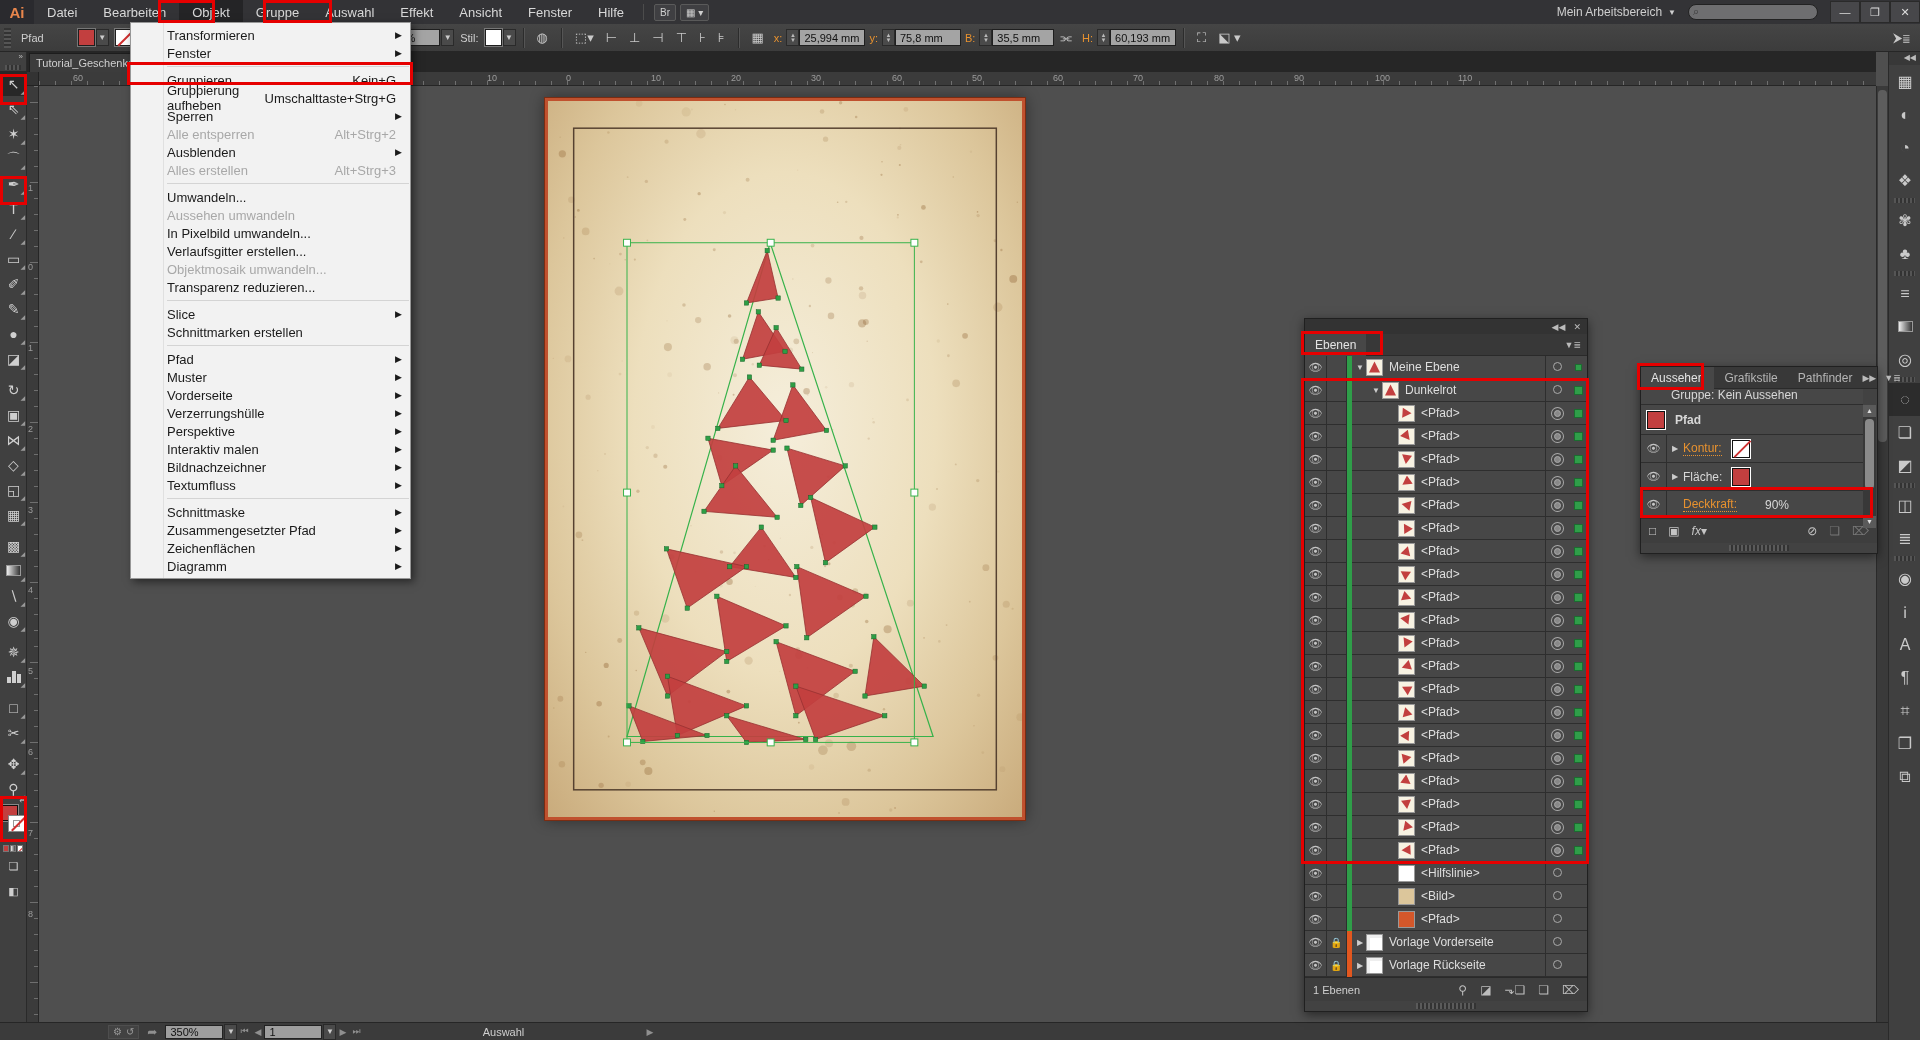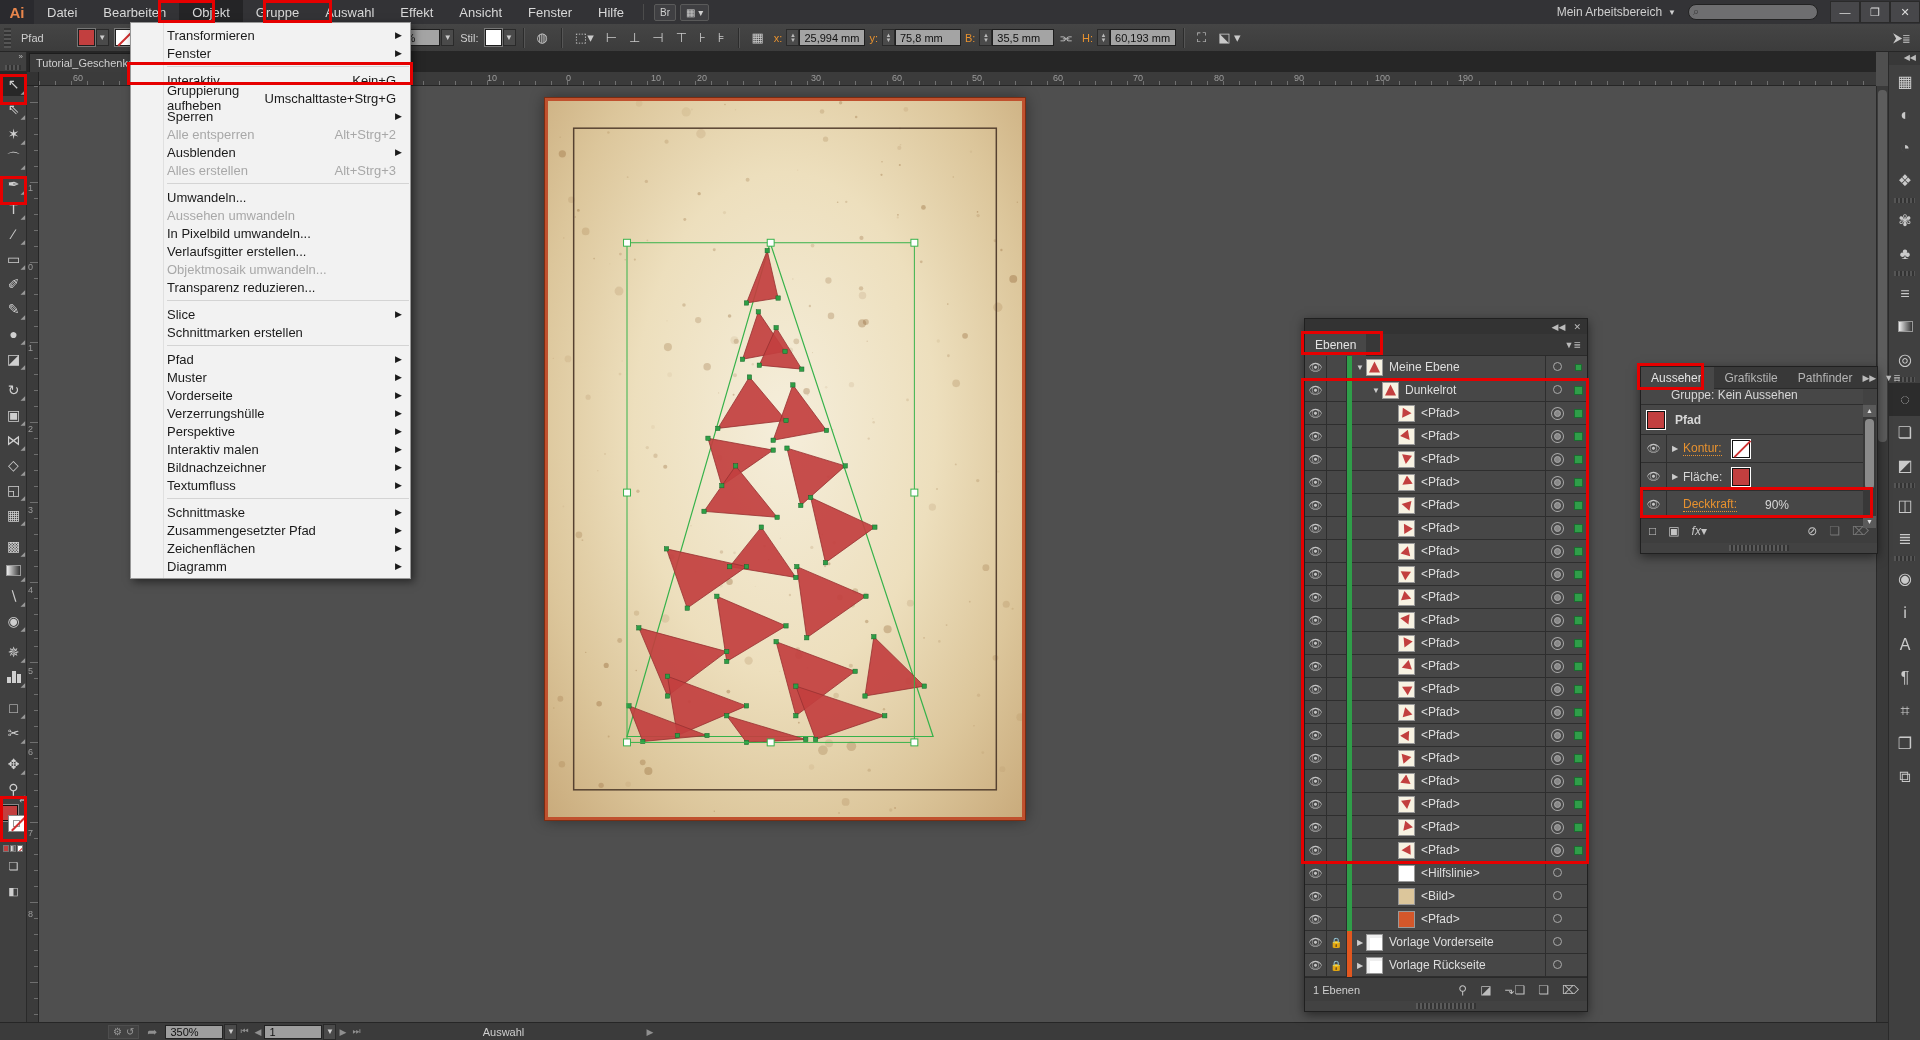--- a/index.html
+++ b/index.html
@@ -283,30 +283,30 @@
 
 <div id="tabbar">
   <div id="doctab">Tutorial_Geschenkan</div>
 </div>
 <div id="ruler-corner"></div>
 <div id="hruler">
     <span class="hlab" style="left: 34px;">60</span>
     <span class="hlab" style="left: 448px;">10</span>
     <span class="hlab" style="left: 527px;">0</span>
     <span class="hlab" style="left: 612px;">10</span>
-    <span class="hlab" style="left: 658px;">20</span>
+    <span class="hlab" style="left: 692px;">20</span>
     <span class="hlab" style="left: 772px;">30</span>
     <span class="hlab" style="left: 853px;">60</span>
     <span class="hlab" style="left: 933px;">50</span>
     <span class="hlab" style="left: 1014px;">60</span>
     <span class="hlab" style="left: 1094px;">70</span>
     <span class="hlab" style="left: 1175px;">80</span>
     <span class="hlab" style="left: 1255px;">90</span>
     <span class="hlab" style="left: 1336px;">100</span>
-    <span class="hlab" style="left: 1419px;">190</span>
+    <span class="hlab" style="left: 1419px;">110</span>
     <div class="htick" style="left: 0px; height: 4px;"></div>
     <div class="htick" style="left: 16px; height: 4px;"></div>
     <div class="htick" style="left: 32px; height: 4px;"></div>
     <div class="htick" style="left: 48px; height: 4px;"></div>
     <div class="htick" style="left: 64px; height: 4px;"></div>
     <div class="htick" style="left: 80px; height: 4px;"></div>
     <div class="htick" style="left: 96px; height: 4px;"></div>
     <div class="htick" style="left: 112px; height: 4px;"></div>
     <div class="htick" style="left: 128px; height: 4px;"></div>
     <div class="htick" style="left: 144px; height: 4px;"></div>
@@ -853,21 +853,21 @@
     <div class="mi">
       <span class="lbl">Transformieren</span>
       <span class="arr">▶</span>
     </div>
     <div class="mi">
       <span class="lbl">Fenster</span>
       <span class="arr">▶</span>
     </div>
     <div class="mi-sep"></div>
     <div class="mi">
-      <span class="lbl">Interaktiv</span>
+      <span class="lbl">Gruppieren</span>
       <span class="sc">Kein+G</span>
     </div>
     <div class="mi">
       <span class="lbl">Gruppierung aufheben</span>
       <span class="sc">Umschalttaste+Strg+G</span>
     </div>
     <div class="mi">
       <span class="lbl">Sperren</span>
       <span class="arr">▶</span>
     </div>

